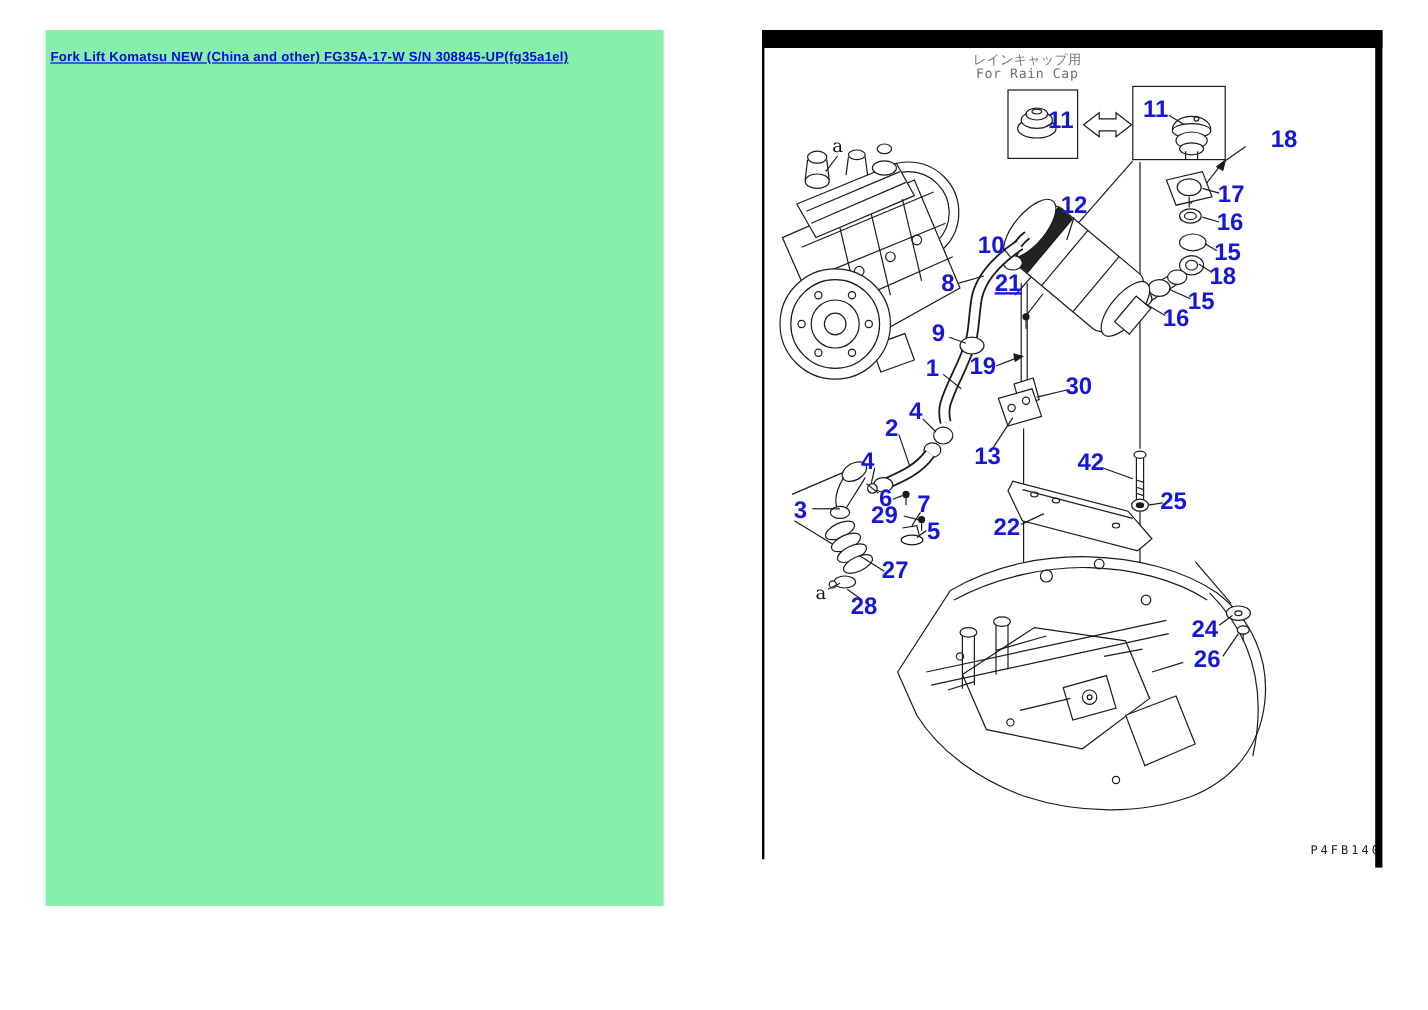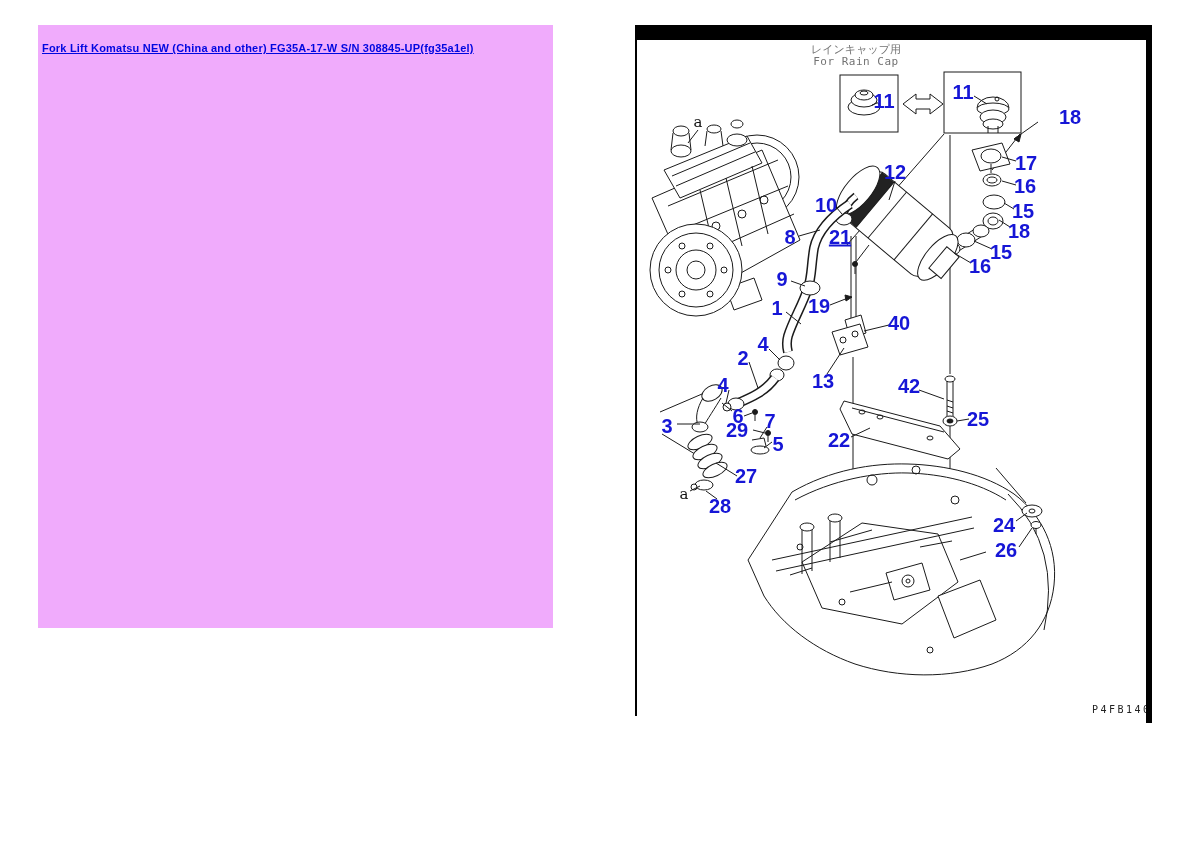--- a/index.html
+++ b/index.html
@@ -1,19 +1,19 @@
 <!DOCTYPE html>
 <html style="--callout: #1616d6; --link: #0008e0;"><head>
 <meta charset="utf-8">
 <style>
   html,body{margin:0;padding:0;background:#ffffff;}
   .page{position:relative;width:1190px;height:842px;background:#fff;overflow:hidden;
         font-family:"Liberation Sans",sans-serif;}
   
-  .black-panel{position:absolute;left:38px;top:25px;width:515px;height:603px;background:#f0abfc;}
+  .black-panel{position:absolute;left:38px;top:25px;width:515px;height:730px;background:#86efac;}
   .catalog-link{position:absolute;left:4px;top:17px;white-space:nowrap;
         font-size:11px;font-weight:bold;letter-spacing:.2px;
         color:var(--link,#0008e0);text-decoration:underline;cursor:pointer;}
   
   .diagram-panel{position:absolute;left:635px;top:25px;width:517px;height:698px;background:#fff;}
   .panel-topbar{position:absolute;left:635px;top:25px;width:517px;height:15px;background:#000;z-index:6;}
   .panel-leftline{position:absolute;left:635px;top:25px;width:2px;height:691px;background:#000;z-index:6;}
   .panel-rightbar{position:absolute;left:1146px;top:25px;width:6px;height:698px;background:#000;z-index:6;}
   .svgart{position:absolute;left:0;top:0;z-index:1;}
   .raincap-caption{position:absolute;left:792px;top:44px;width:128px;text-align:center;z-index:2;
@@ -294,21 +294,21 @@
       <div class="callout num" style="left: 1019px; top: 231px;">18</div>
       <div class="callout num" style="left: 895px; top: 172px;">12</div>
       <div class="callout num" style="left: 826px; top: 205px;">10</div>
       <div class="callout num" style="left: 840px; top: 237px; text-decoration: underline;">21</div>
       <div class="callout num" style="left: 790px; top: 237px;">8</div>
       <div class="callout num" style="left: 1001px; top: 252px;">15</div>
       <div class="callout num" style="left: 980px; top: 266px;">16</div>
       <div class="callout num" style="left: 782px; top: 279px;">9</div>
       <div class="callout num" style="left: 777px; top: 308px;">1</div>
       <div class="callout num" style="left: 819px; top: 306px;">19</div>
-      <div class="callout num" style="left: 899px; top: 323px;">40</div>
+      <div class="callout num" style="left: 899px; top: 323px;">30</div>
       <div class="callout num" style="left: 823px; top: 381px;">13</div>
       <div class="callout num" style="left: 743px; top: 358px;">2</div>
       <div class="callout num" style="left: 763px; top: 344px;">4</div>
       <div class="callout num" style="left: 723px; top: 385px;">4</div>
       <div class="callout num" style="left: 667px; top: 426px;">3</div>
       <div class="callout num" style="left: 738px; top: 416px;">6</div>
       <div class="callout num" style="left: 737px; top: 430px;">29</div>
       <div class="callout num" style="left: 770px; top: 421px;">7</div>
       <div class="callout num" style="left: 778px; top: 444px;">5</div>
       <div class="callout num" style="left: 746px; top: 476px;">27</div>

